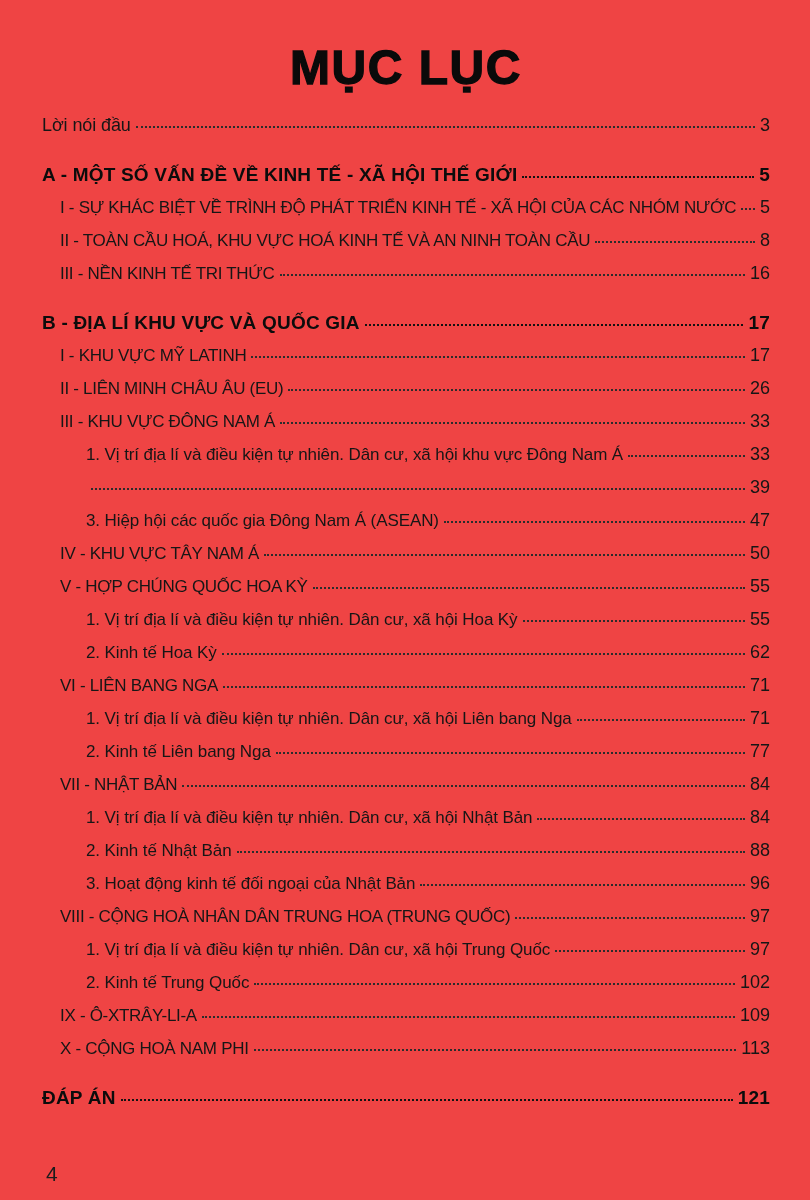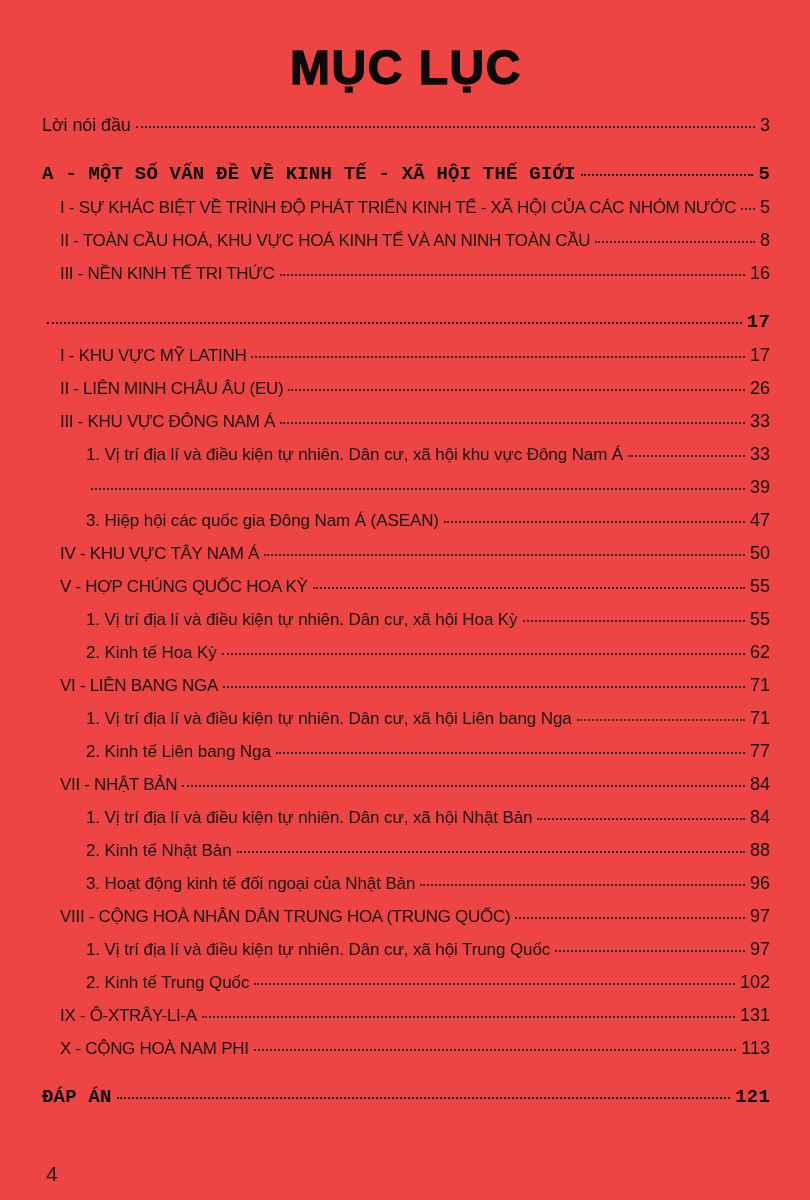--- a/index.html
+++ b/index.html
@@ -26,21 +26,21 @@
     -webkit-text-stroke: 1.3px #0a0a0a;
     margin-bottom: 14px;
   }
   .toc { width: 728px; }
   .toc-entry {
     display: flex;
     align-items: baseline;
     height: 33px;
     line-height: 33px;
   }
-  .toc-entry.gap { margin-top: 16px; font-family: Liberation Mono, monospace; }
+  .toc-entry.gap { margin-top: 16px; }
   .toc-entry.level-1 { padding-left: 18px; justify-content: flex-end; }
   .toc-entry.level-2 { padding-left: 44px; }
   .toc-label {
     white-space: nowrap;
     flex: 0 0 auto;
     font-size: 18px;
     letter-spacing: -0.1px;
   }
   .level-1 .toc-label { font-size: 17px; letter-spacing: -0.3px; }
   .level-2 .toc-label { font-size: 17px; letter-spacing: -0.1px; }
@@ -100,20 +100,21 @@
     <span class="toc-label">II - TOÀN CẦU HOÁ, KHU VỰC HOÁ KINH TẾ VÀ AN NINH TOÀN CẦU</span>
     <span class="toc-dots"></span>
     <span class="toc-page">8</span>
   </div>
       <div class="toc-entry level-1">
     <span class="toc-label">III - NỀN KINH TẾ TRI THỨC</span>
     <span class="toc-dots"></span>
     <span class="toc-page">16</span>
   </div>
       <div class="toc-entry level-0 bold gap">
+    <span class="toc-label">B - ĐỊA LÍ KHU VỰC VÀ QUỐC GIA</span>
     <span class="toc-dots"></span>
     <span class="toc-page">17</span>
   </div>
       <div class="toc-entry level-1">
     <span class="toc-label">I - KHU VỰC MỸ LATINH</span>
     <span class="toc-dots"></span>
     <span class="toc-page">17</span>
   </div>
       <div class="toc-entry level-1">
     <span class="toc-label">II - LIÊN MINH CHÂU ÂU (EU)</span>
@@ -205,21 +206,21 @@
     <span class="toc-page">97</span>
   </div>
       <div class="toc-entry level-2">
     <span class="toc-label">2. Kinh tế Trung Quốc</span>
     <span class="toc-dots"></span>
     <span class="toc-page">102</span>
   </div>
       <div class="toc-entry level-1">
     <span class="toc-label">IX - Ô-XTRÂY-LI-A</span>
     <span class="toc-dots"></span>
-    <span class="toc-page">131</span>
+    <span class="toc-page">109</span>
   </div>
       <div class="toc-entry level-1">
     <span class="toc-label">X - CỘNG HOÀ NAM PHI</span>
     <span class="toc-dots"></span>
     <span class="toc-page">113</span>
   </div>
       <div class="toc-entry level-0 bold gap">
     <span class="toc-label">ĐÁP ÁN</span>
     <span class="toc-dots"></span>
     <span class="toc-page">121</span>

